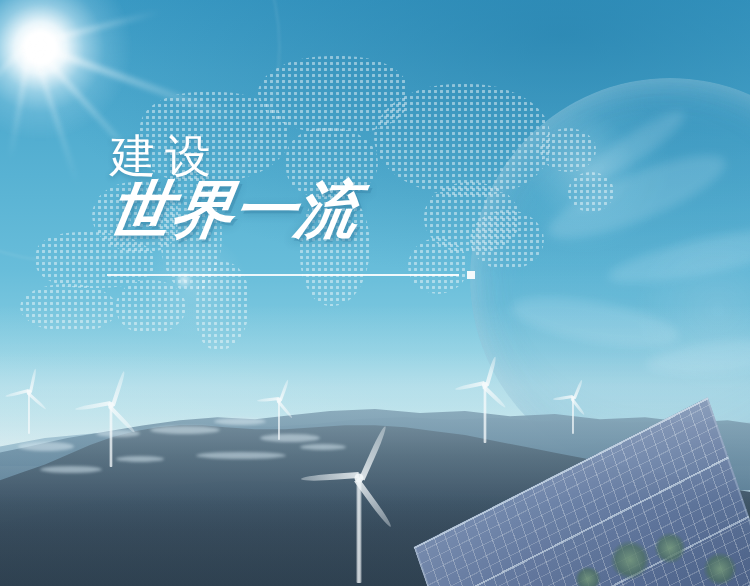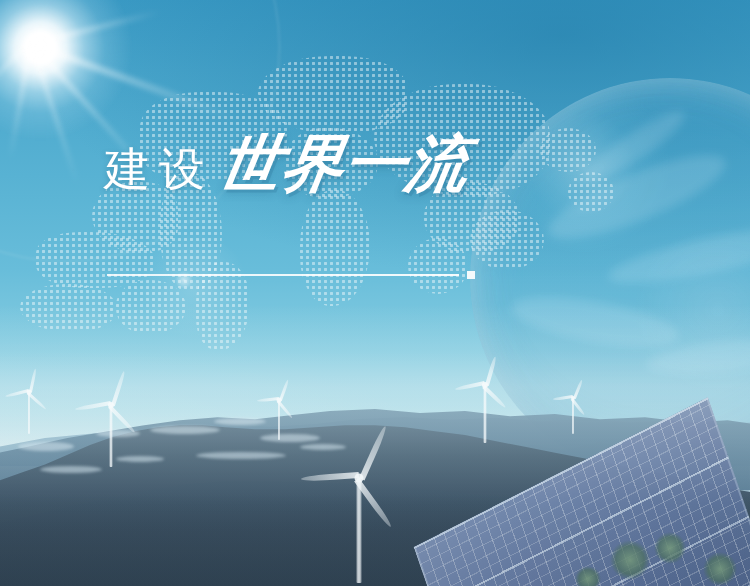--- a/index.html
+++ b/index.html
@@ -194,21 +194,21 @@
       rgba(120,170,195,.10) 86%,
       rgba(60,100,130,.10) 100%);
     pointer-events:none;
   }
 
   
   .copy{position:absolute;left:0;top:0;width:750px;height:586px;}
 
   .headline{
     position:absolute;left:104px;top:133px;
-    display:flex;align-items:baseline;white-space:nowrap;
+    display:flex;align-items:baseline;white-space:nowrap;flex-direction:column;
   }
   .hl-a{
     font-size:46px;line-height:1;color:#ffffff;font-weight:500;
     letter-spacing:9px;
     text-shadow:0 2px 5px rgba(28,92,126,.35);
   }
   .hl-b{
     font-size:62px;line-height:1;color:#ffffff;font-weight:900;
     font-style:italic;letter-spacing:0px;margin-left:6px;
     transform:skewX(-9deg);

